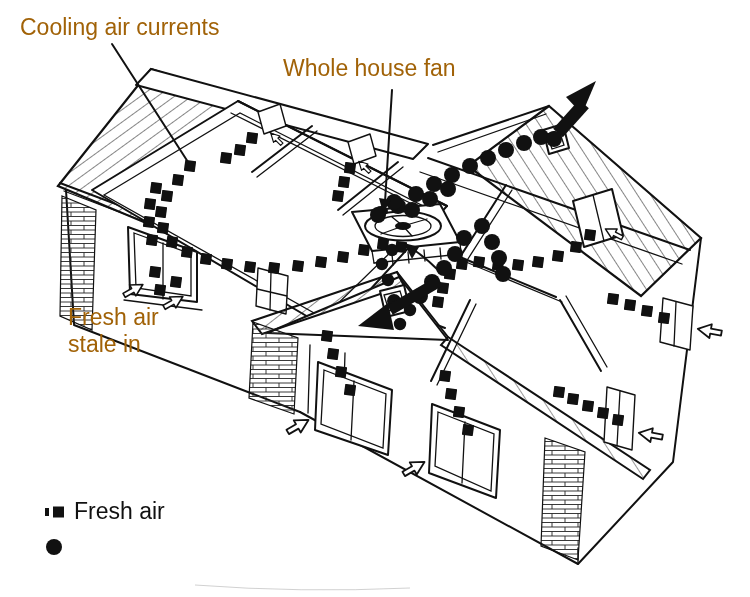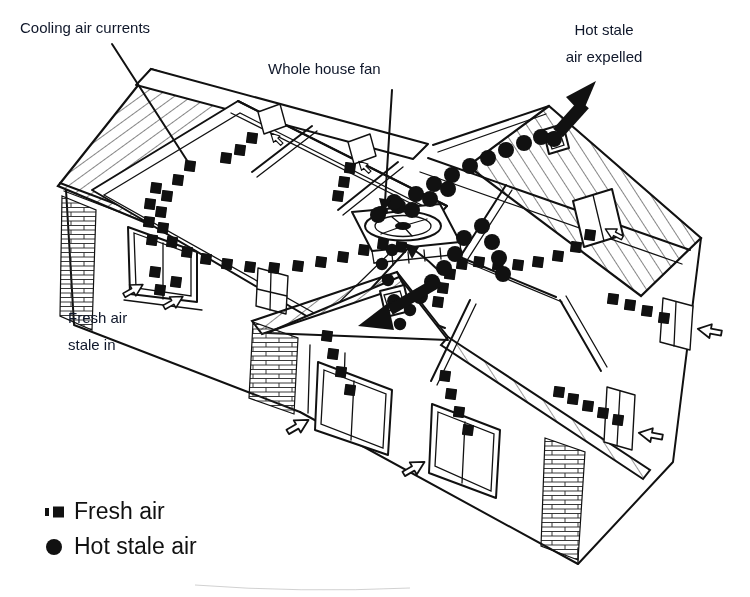--- a/index.html
+++ b/index.html
@@ -1,19 +1,19 @@
 <!DOCTYPE html>
 <html><head>
 <meta charset="utf-8">
 <style>
   html,body{margin:0;padding:0;background:#fff;}
   .stage{position:relative;width:750px;height:597px;background:#fff;overflow:hidden;
          font-family:"Liberation Sans",sans-serif;color:#111;}
   .stage svg.scene{position:absolute;left:0;top:0;}
-  .lbl{position:absolute;font-size:15px;line-height:27px;color:#0f172a;white-space:nowrap;}
+  .lbl{position:absolute;font-size:23px;line-height:27px;color:#a16207;white-space:nowrap;}
   .lbl.center{text-align:center;}
   .legend{position:absolute;left:44px;top:494px;}
   .legend-row{display:flex;align-items:center;height:35px;}
   .legend-row .sym{width:30px;display:flex;align-items:center;}
   .legend-row .txt{font-size:23px;color:#111;}
   .ink{stroke:#111;fill:none;stroke-width:2;stroke-linecap:round;stroke-linejoin:round;}
   .thin{stroke:#111;fill:none;stroke-width:1.3;stroke-linecap:round;}
   .white{fill:#fff;stroke:#111;stroke-width:2;stroke-linejoin:round;}
   .whitethin{fill:#fff;stroke:#111;stroke-width:1.4;stroke-linejoin:round;}
   .blackfill{fill:#111;stroke:none;}
@@ -240,28 +240,24 @@
     </g>
   </g>
 
   <path d="M195,585 Q300,593 410,588" stroke="#999" stroke-width="1" fill="none" opacity="0.45"></path>
 </svg>
 
 <div class="lbl" style="left:20px;top:14px;">
   <span>Cooling air currents</span>
 </div>
 
-<div class="lbl" style="left:268px;top:55px;">
+<div class="lbl" style="left:283px;top:55px;">
   <span>Whole house fan</span>
 </div>
 
-<div class="lbl center" style="left:528px;top:16px;width:152px;">
-  <div>Hot stale</div>
-  <div>air expelled</div>
-</div>
 
 <div class="lbl" style="left:68px;top:304px;">
   <div>Fresh air</div>
   <div>stale in</div>
 </div>
 
 <div class="legend">
   <div class="legend-row">
     <span class="sym">
       <svg width="26" height="16" viewBox="0 0 26 16">
@@ -270,17 +266,16 @@
       </svg>
     </span>
     <span class="txt">Fresh air</span>
   </div>
   <div class="legend-row">
     <span class="sym">
       <svg width="26" height="18" viewBox="0 0 26 18">
         <circle cx="10" cy="9" r="8" fill="#111"></circle>
       </svg>
     </span>
-    <span class="txt">Hot stale air</span>
   </div>
 </div>
 
 </div>
 
 </body></html>

